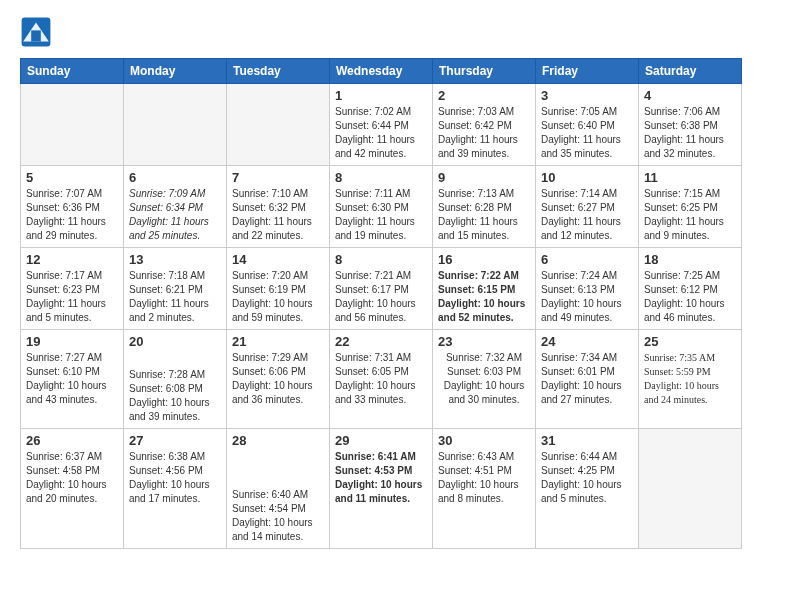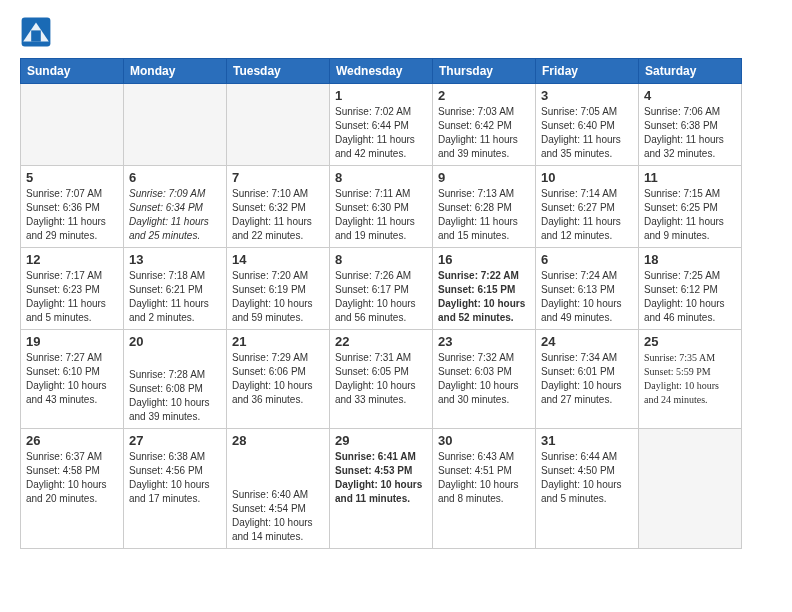--- a/index.html
+++ b/index.html
@@ -233,21 +233,21 @@
           </td>
           <td>
             <span class="day-number">14</span>
             <div class="day-info" style="white-space: pre-line;">Sunrise: 7:20 AM
 Sunset: 6:19 PM
 Daylight: 10 hours
 and 59 minutes.</div>
           </td>
           <td>
             <span class="day-number">8</span>
-            <div class="day-info" style="white-space: pre-line;">Sunrise: 7:26 AM
+            <div class="day-info" style="white-space: pre-line;">Sunrise: 7:21 AM
 Sunset: 6:17 PM
 Daylight: 10 hours
 and 56 minutes.</div>
           </td>
           <td>
             <span class="day-number">16</span>
             <div class="day-info" style="white-space: pre-line; font-weight: bold;">Sunrise: 7:22 AM
 Sunset: 6:15 PM
 Daylight: 10 hours
 and 52 minutes.</div>
@@ -291,21 +291,21 @@
           </td>
           <td>
             <span class="day-number">22</span>
             <div class="day-info" style="white-space: pre-line;">Sunrise: 7:31 AM
 Sunset: 6:05 PM
 Daylight: 10 hours
 and 33 minutes.</div>
           </td>
           <td>
             <span class="day-number">23</span>
-            <div class="day-info" style="white-space: pre-line;">Sunrise: 7:32 AM
+            <div class="day-info" style="white-space: pre-line; text-align: center;">Sunrise: 7:32 AM
 Sunset: 6:03 PM
 Daylight: 10 hours
 and 30 minutes.</div>
           </td>
           <td>
             <span class="day-number">24</span>
             <div class="day-info" style="white-space: pre-line;">Sunrise: 7:34 AM
 Sunset: 6:01 PM
 Daylight: 10 hours
 and 27 minutes.</div>
@@ -350,21 +350,21 @@
           <td>
             <span class="day-number">30</span>
             <div class="day-info" style="white-space: pre-line;">Sunrise: 6:43 AM
 Sunset: 4:51 PM
 Daylight: 10 hours
 and 8 minutes.</div>
           </td>
           <td>
             <span class="day-number">31</span>
             <div class="day-info" style="white-space: pre-line;">Sunrise: 6:44 AM
-Sunset: 4:50 PM
+Sunset: 4:25 PM
 Daylight: 10 hours
 and 5 minutes.</div>
           </td>
           <td class="empty"></td>
         </tr>
       </tbody>
   </table>
 </div>
 
 </body></html>

